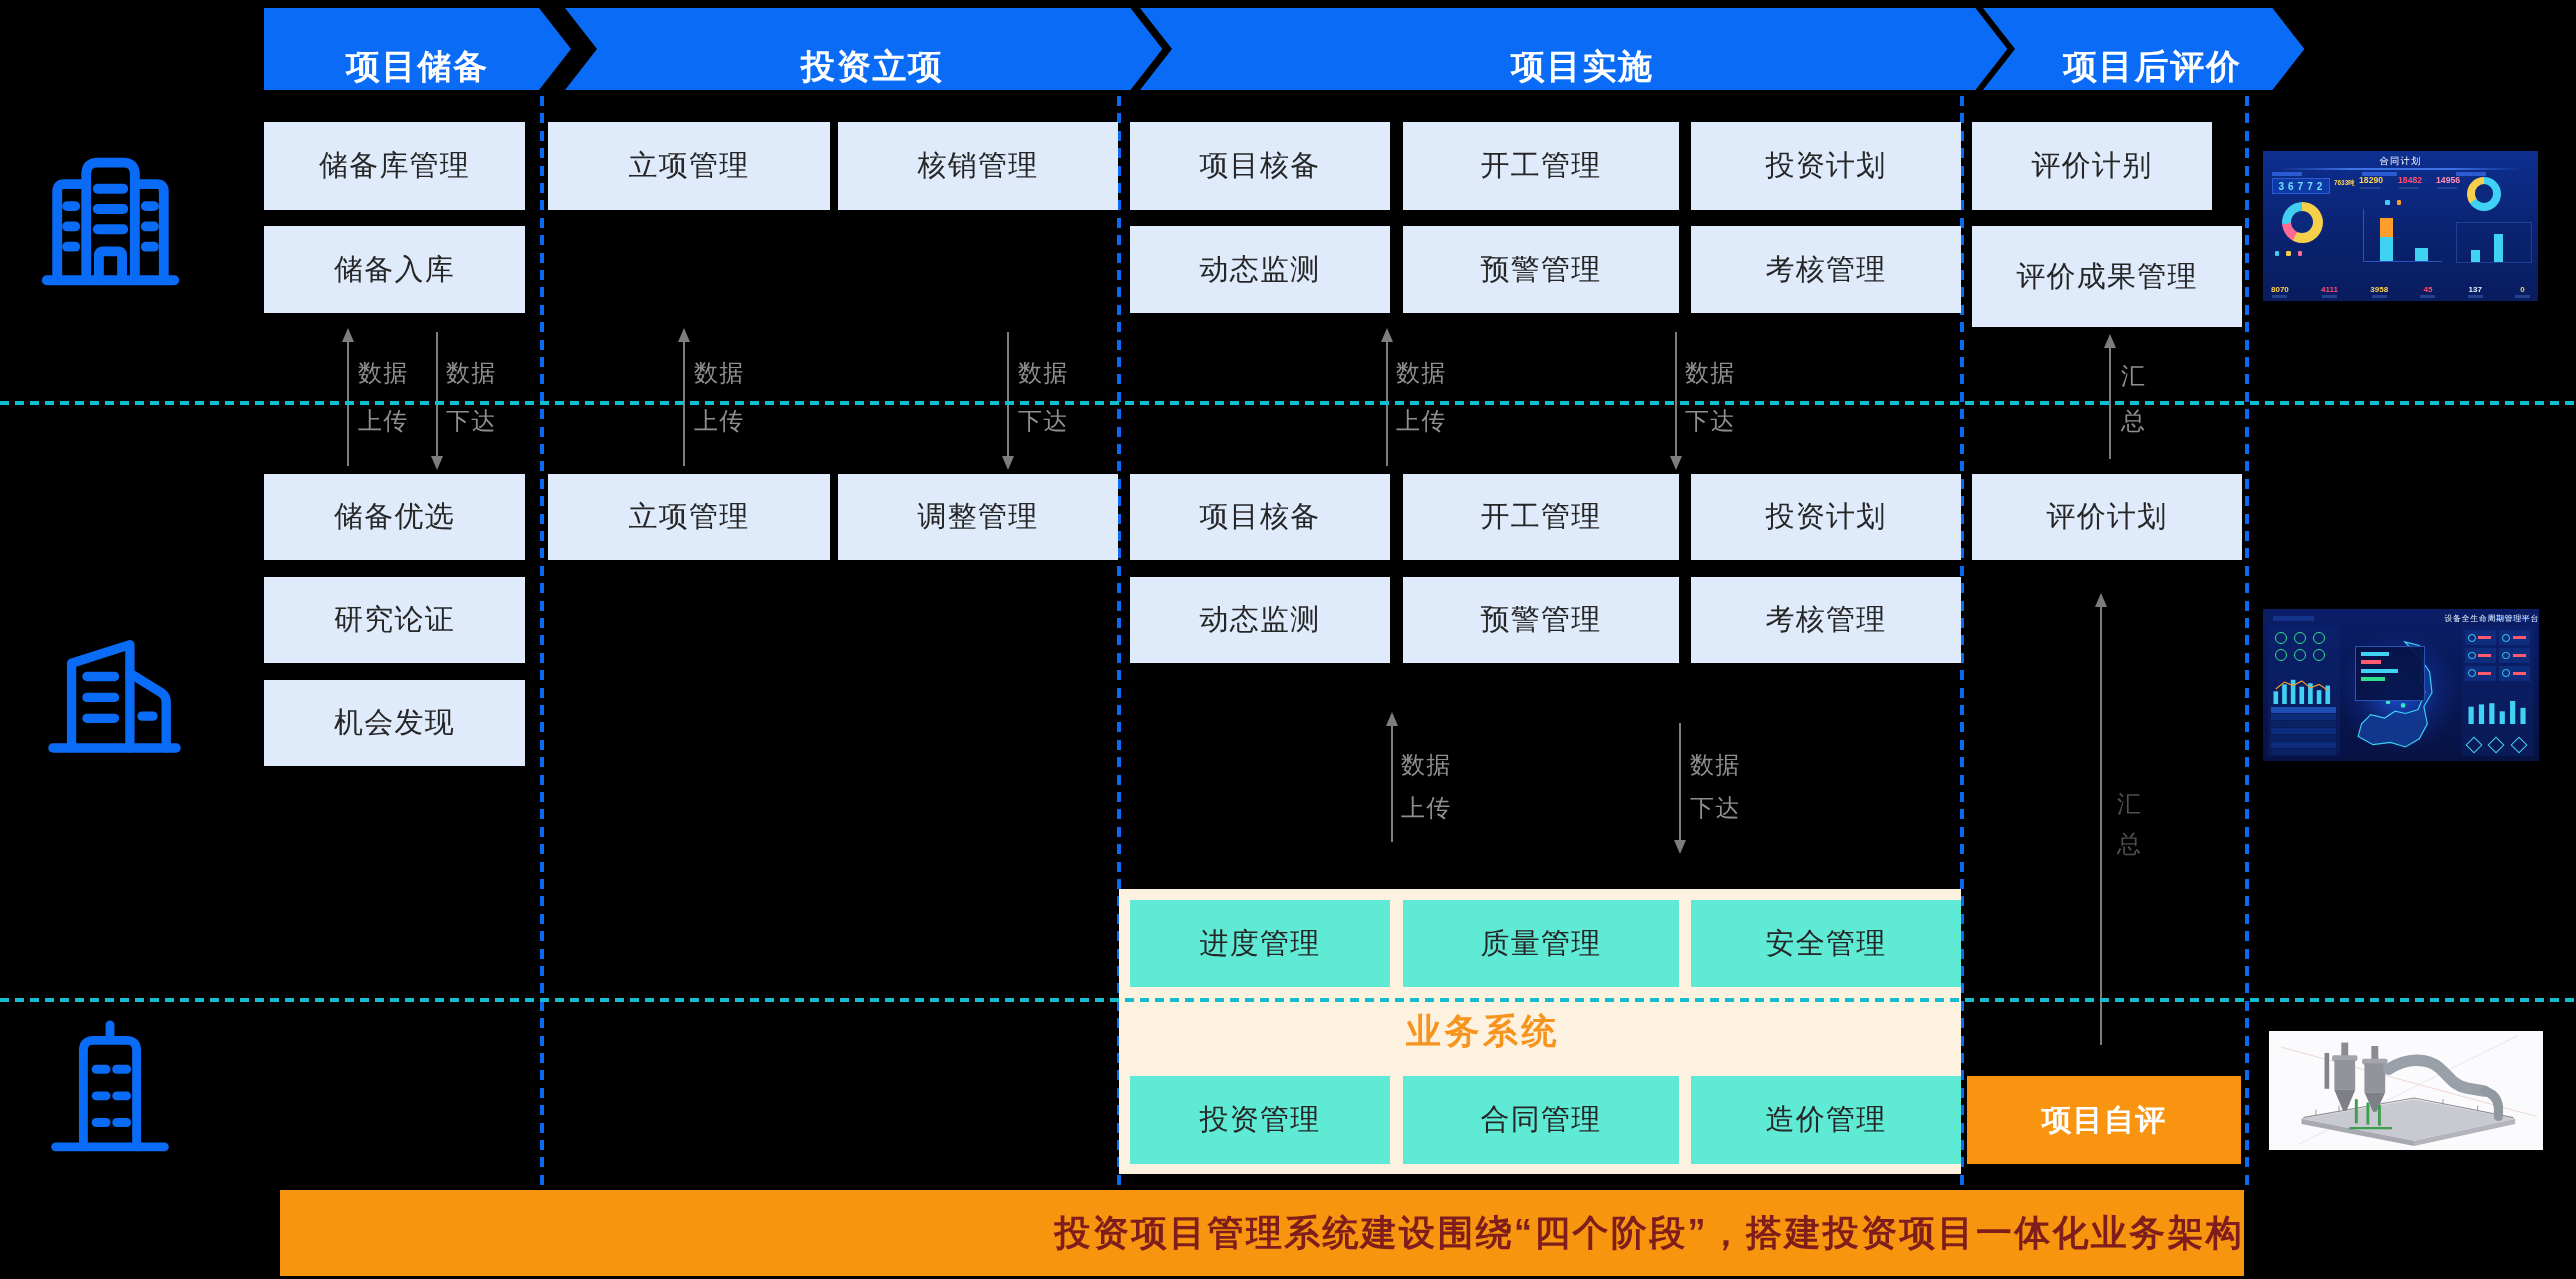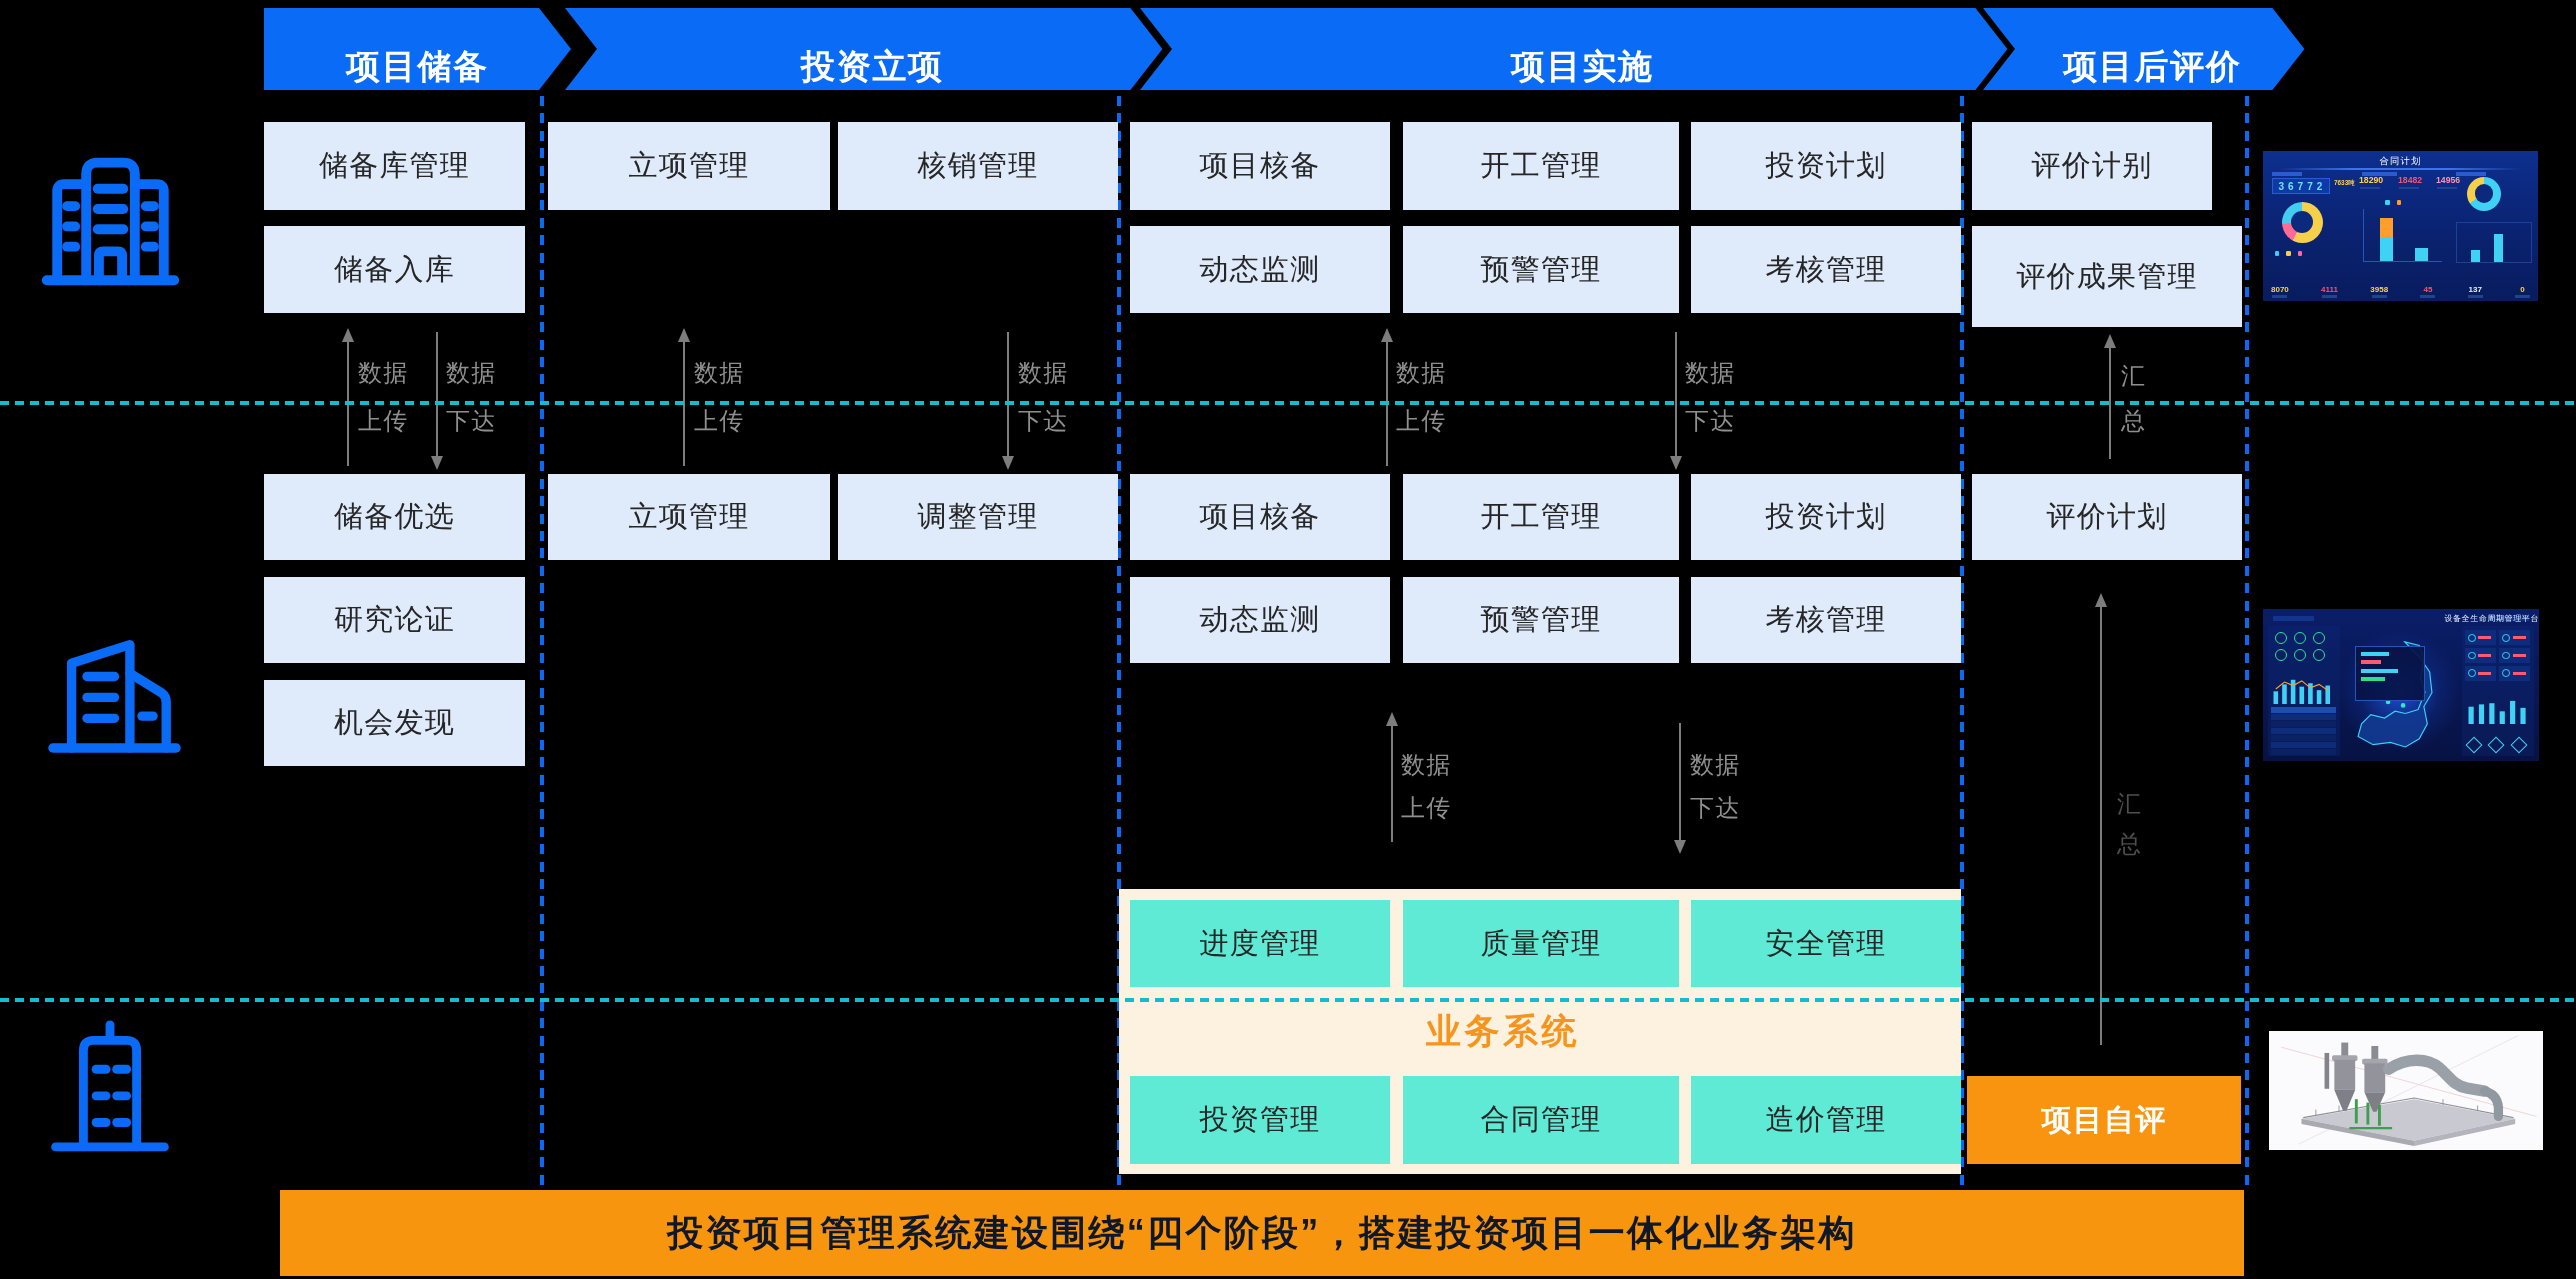--- a/index.html
+++ b/index.html
@@ -22,22 +22,22 @@
   .hline{position:absolute;left:0;width:2576px;height:4px;z-index:30;
     background:repeating-linear-gradient(90deg,#10bdd1 0 8.7px,transparent 8.7px 15px);}
   
   .bx{position:absolute;background:#dfeafb;color:#262626;font-size:29px;
     display:flex;align-items:center;justify-content:center;letter-spacing:1.2px;z-index:5;}
   .wx{background:#5eead4;}
   .obx{background:#f8940f;color:#fff;font-weight:bold;font-size:30px;}
   .cream{position:absolute;background:#fdf2e0;z-index:2;}
   .bstitle{position:absolute;color:#f7941d;font-size:35px;font-weight:bold;letter-spacing:3.5px;
     display:flex;align-items:center;justify-content:center;z-index:5;}
-  .banner{position:absolute;background:#f8950f;color:#0f172a;font-size:36px;font-weight:bold;
-    display:flex;align-items:center;justify-content:center;letter-spacing:2.3px;z-index:6;}
+  .banner{position:absolute;background:#f8950f;color:#7f1d1d;font-size:36px;font-weight:bold;
+    display:flex;align-items:center;justify-content:flex-end;letter-spacing:2.3px;z-index:6;}
   
   .arrow{position:absolute;width:2.3px;z-index:8;}
   .arrow .shaft{position:absolute;left:0;width:2.3px;background:#7d7d7d;}
   .arrow.up .shaft{top:12.8px;bottom:0;}
   .arrow.down .shaft{top:0;bottom:12.8px;}
   .arrow.up::before{content:"";position:absolute;top:0;left:-5.2px;
     border-left:6.4px solid transparent;border-right:6.4px solid transparent;border-bottom:14.5px solid #7d7d7d;}
   .arrow.down::after{content:"";position:absolute;bottom:0;left:-5.2px;
     border-left:6.4px solid transparent;border-right:6.4px solid transparent;border-top:14.5px solid #7d7d7d;}
   .alabel{position:absolute;font-size:24px;color:#8f8f8f;letter-spacing:1.2px;z-index:9;}
@@ -246,21 +246,21 @@
 <div class="cream" style="left:1119px;top:889px;width:842px;height:285px;"></div>
 <div class="bx wx" style="left:1130px;top:900px;width:260px;height:87px;">
     <span>进度管理</span>
   </div>
 <div class="bx wx" style="left:1403px;top:900px;width:276px;height:87px;">
     <span>质量管理</span>
   </div>
 <div class="bx wx" style="left:1691px;top:900px;width:270px;height:87px;">
     <span>安全管理</span>
   </div>
-<div class="bstitle" style="left:1119px;top:1008px;width:728px;height:46px;padding-left:20px;">
+<div class="bstitle" style="left:1119px;top:1008px;width:728px;height:46px;">
     <span>业务系统</span>
   </div>
 <div class="bx wx" style="left:1130px;top:1076px;width:260px;height:88px;">
     <span>投资管理</span>
   </div>
 <div class="bx wx" style="left:1403px;top:1076px;width:276px;height:88px;">
     <span>合同管理</span>
   </div>
 <div class="bx wx" style="left:1691px;top:1076px;width:270px;height:88px;">
     <span>造价管理</span>

